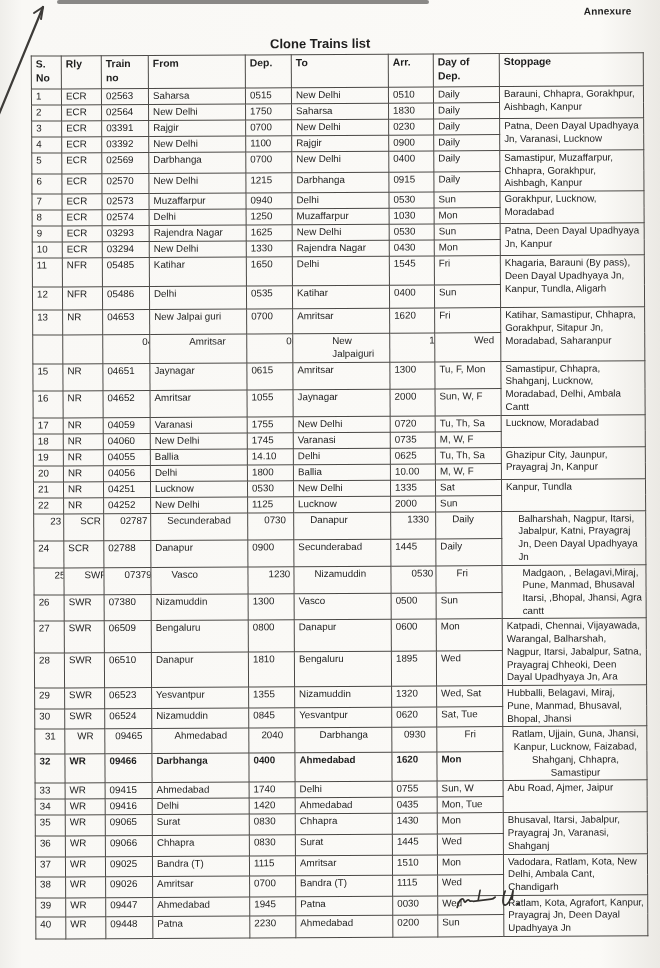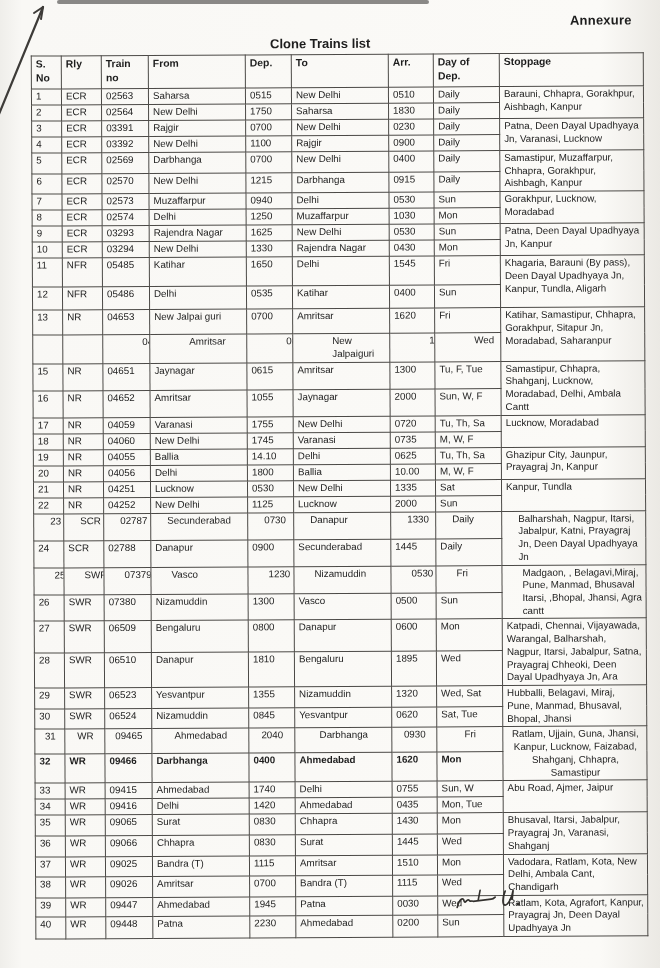--- a/index.html
+++ b/index.html
@@ -6,21 +6,21 @@
   body{
     width:660px;height:968px;overflow:hidden;position:relative;
     font-family:"Liberation Sans", sans-serif;
     background:linear-gradient(90deg,#efeeea 0px,#f9f8f5 22px,#fbfaf7 600px,#ebe9e4 660px);
     color:#1d1d1d;
   }
   .sheet{position:absolute;inset:0;}
   .sheet-content{position:absolute;left:0;top:0;width:660px;height:968px;transform:rotate(-0.3deg);}
   .scan-streak{position:absolute;left:57px;top:0;width:372px;height:4px;background:#767472;border-radius:2px;opacity:.85;}
   .corner-svg{position:absolute;left:-2px;top:0;}
-  .annexure{position:absolute;top:14px;right:26px;font-size:13px;font-weight:bold;letter-spacing:.2px;}
+  .annexure{position:absolute;top:7px;right:26px;font-size:10px;font-weight:bold;letter-spacing:.2px;}
   .title{position:absolute;top:36px;left:0;width:645px;text-align:center;font-size:13px;font-weight:bold;}
   table.trains{
     position:absolute;left:33px;top:54px;width:612px;
     border-collapse:collapse;table-layout:fixed;
   }
   .trains th,.trains td{
     border:1px solid #4c4a47;
     padding:1px 3px 1px 4px;
     vertical-align:top;
     font-size:9.8px;line-height:1.3;
@@ -246,21 +246,21 @@
             <td class="c-days">Wed</td>
           </tr>
           <tr>
             <td class="c-sno">15</td>
             <td class="c-rly">NR</td>
             <td class="c-train">04651</td>
             <td class="c-from">Jaynagar</td>
             <td class="c-dep">0615</td>
             <td class="c-to">Amritsar</td>
             <td class="c-arr">1300</td>
-            <td class="c-days">Tu, F, Tue</td>
+            <td class="c-days">Tu, F, Mon</td>
             <td class="c-stoppage" rowspan="2">Samastipur, Chhapra, Shahganj, Lucknow, Moradabad, Delhi, Ambala Cantt</td>
           </tr>
           <tr>
             <td class="c-sno">16</td>
             <td class="c-rly">NR</td>
             <td class="c-train">04652</td>
             <td class="c-from">Amritsar</td>
             <td class="c-dep">1055</td>
             <td class="c-to">Jaynagar</td>
             <td class="c-arr">2000</td>

